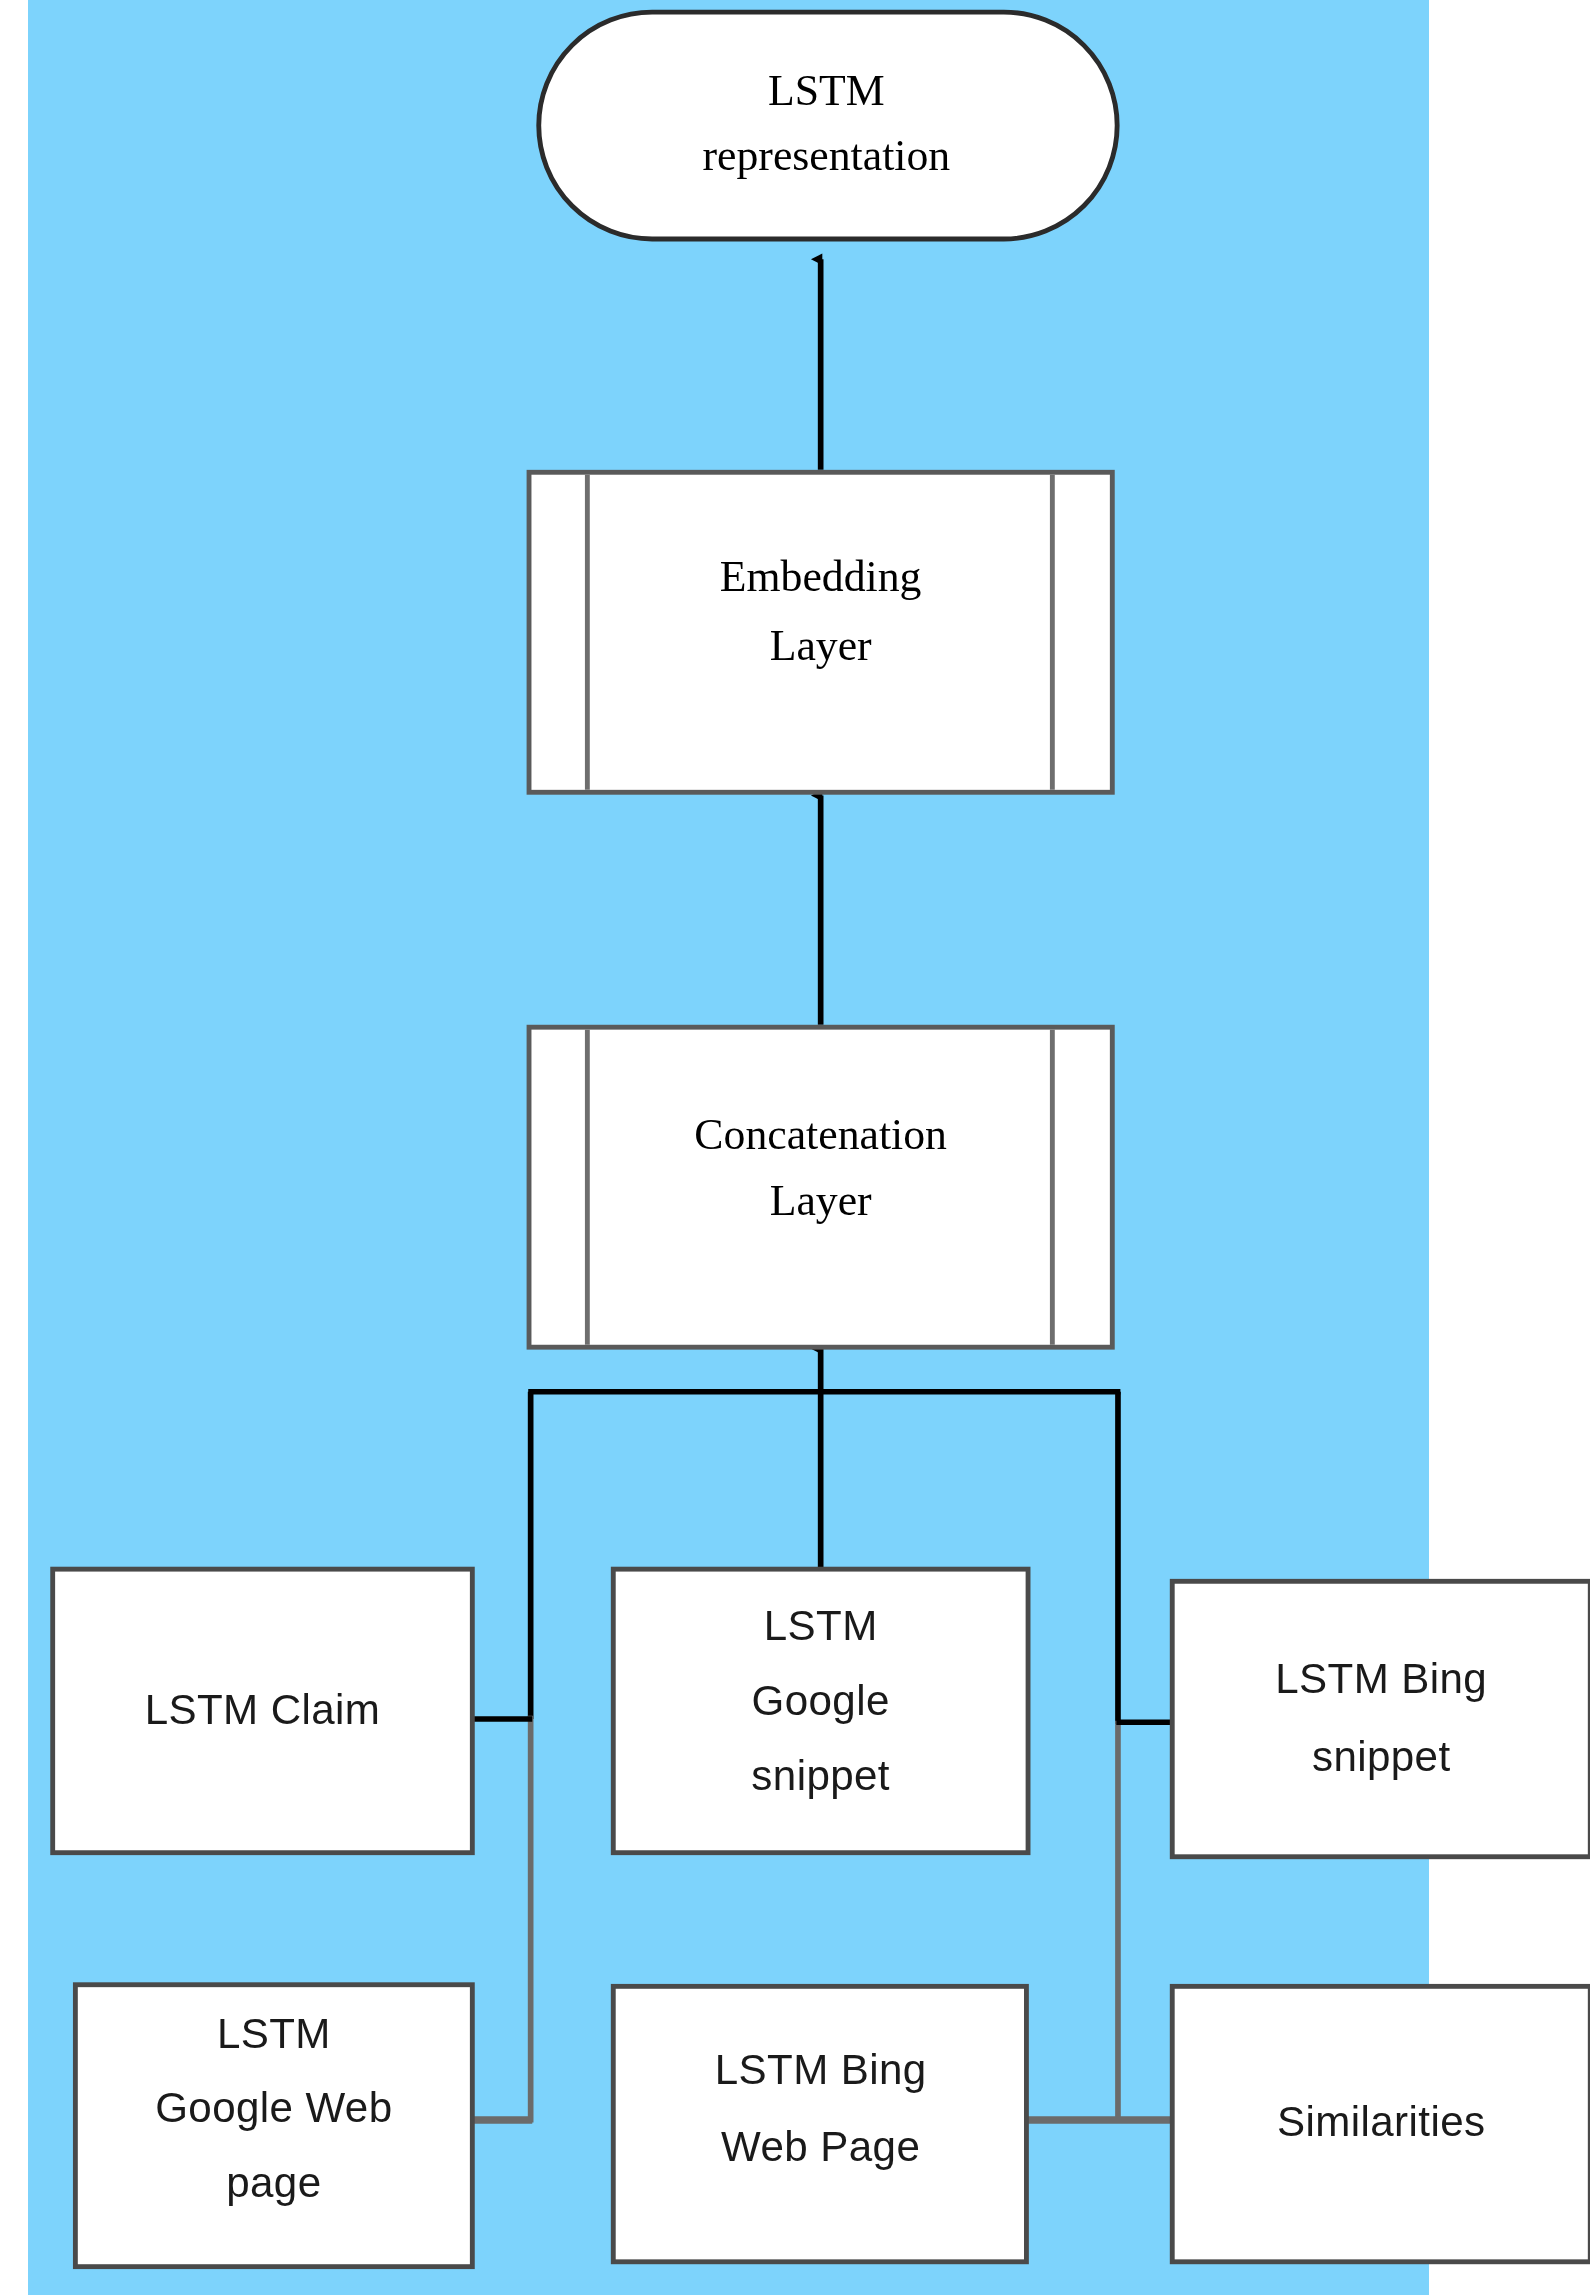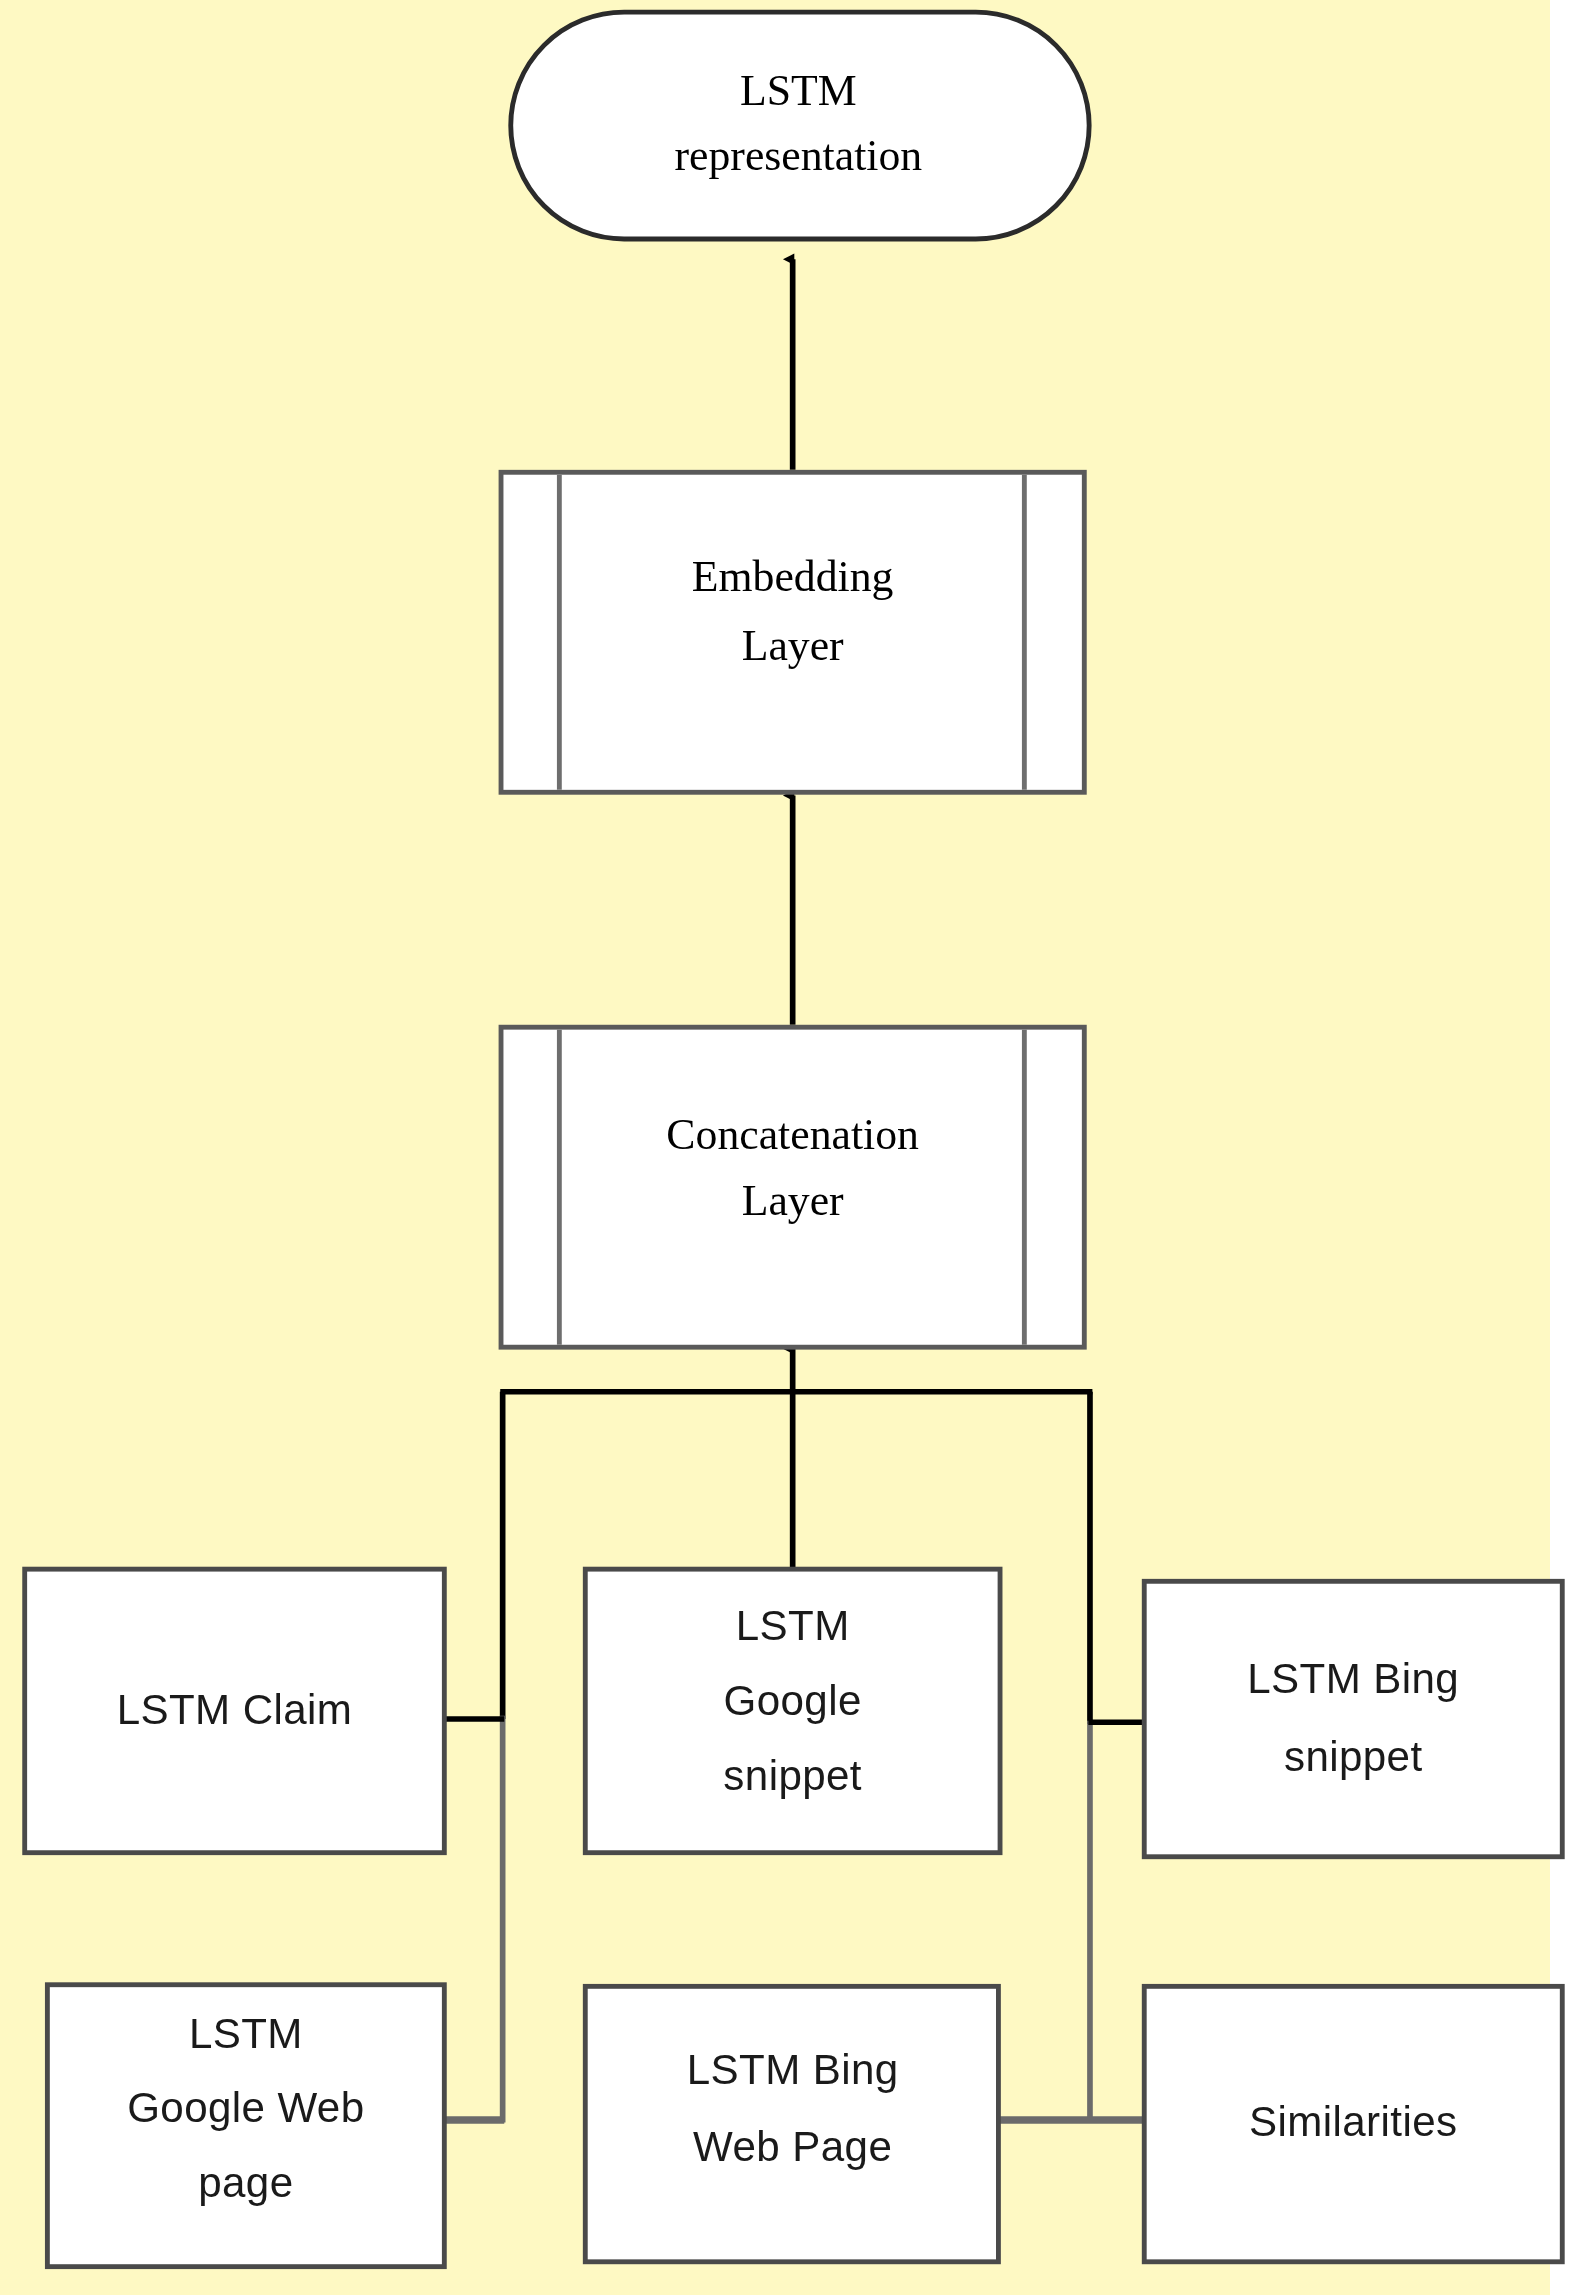--- a/index.html
+++ b/index.html
@@ -8,23 +8,24 @@
     background: #ffffff;
   }
   body {
     width: 1591px;
     height: 2295px;
     font-family: "Liberation Serif", serif;
     overflow: hidden;
   }
   #diagram-root {
     position: relative;
-    width: 1550px;
+    width: 1401px;
     height: 2295px;
-    background: #fef9c3;
+    background: #7dd3fc;
+    margin-left: 28px;
   }
   svg#flowchart {
     position: absolute;
     top: 0;
     left: 0;
     width: 1591px;
     height: 2295px;
     display: block;
   }
   .node-serif {

